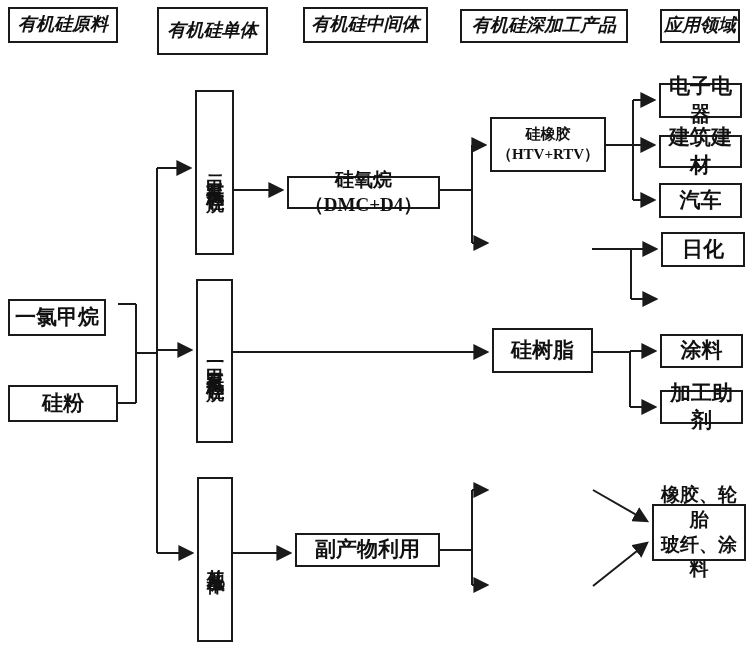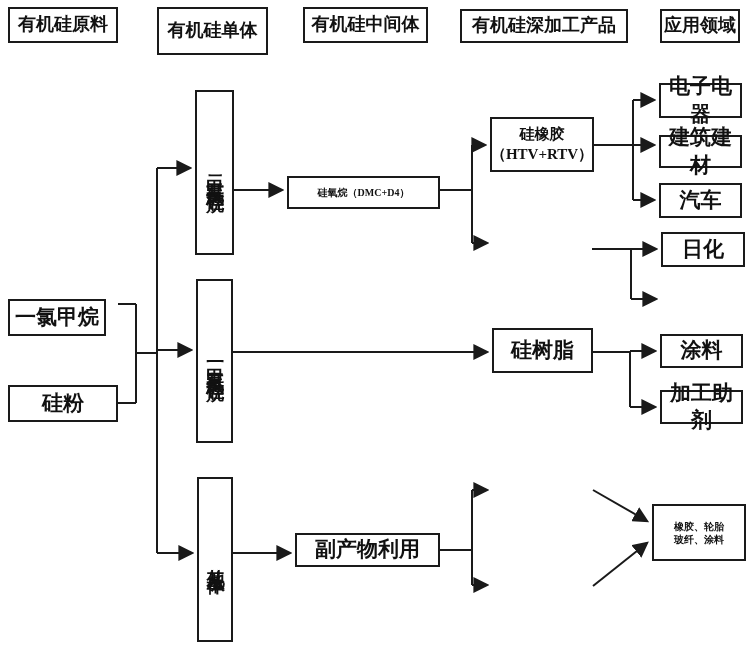--- a/index.html
+++ b/index.html
@@ -9,27 +9,27 @@
     color:#111;overflow:hidden;
   }
   .wires{position:absolute;left:0;top:0;width:751px;height:647px;}
   .box{
     position:absolute;box-sizing:border-box;
     border:2px solid #1a1a1a;background:#fff;
     display:flex;align-items:center;justify-content:center;
     text-align:center;font-weight:700;font-size:21px;line-height:1.3;
     white-space:pre-line;z-index:2;
   }
-  .hdr{font-size:18px;}
+  .hdr{font-size:18px;font-style:italic;}
   .vbox{
     writing-mode:vertical-rl;text-orientation:upright;
     letter-spacing:3px;font-size:18px;
   }
   .small{font-size:15px;}
-  .mid{font-size:10px;}
+  .mid{font-size:19px;}
 </style>
 </head>
 <body>
 
 <div class="canvas">
 
   <svg class="wires" viewBox="0 0 751 647" xmlns="http://www.w3.org/2000/svg">
     <defs>
       <marker id="arrow" viewBox="0 0 10 10" refX="8.5" refY="5" markerWidth="8" markerHeight="8" orient="auto-start-reverse">
         <path d="M0,0 L10,5 L0,10 z" fill="#1a1a1a"></path>
@@ -83,21 +83,21 @@
   <div class="box" style="left:8px;top:299px;width:98px;height:37px">一氯甲烷</div>
   <div class="box" style="left:8px;top:385px;width:110px;height:37px">硅粉</div>
 
   <div class="box vbox" style="left:195px;top:90px;width:39px;height:165px">二甲基二氯硅烷</div>
   <div class="box vbox" style="left:196px;top:279px;width:37px;height:164px">一甲基三氯硅烷</div>
   <div class="box vbox" style="left:197px;top:477px;width:36px;height:165px">其他单体</div>
 
   <div class="box mid" style="left:287px;top:176px;width:153px;height:33px">硅氧烷（DMC+D4）</div>
   <div class="box" style="left:295px;top:533px;width:145px;height:34px">副产物利用</div>
 
-  <div class="box small" style="left:490px;top:117px;width:104px;height:55px">硅橡胶
+  <div class="box small" style="left:490px;top:117px;width:116px;height:55px">硅橡胶
 （HTV+RTV）</div>
   <div class="box" style="left:492px;top:328px;width:101px;height:45px">硅树脂</div>
 
   <div class="box" style="left:659px;top:83px;width:83px;height:35px">电子电器</div>
   <div class="box" style="left:659px;top:135px;width:83px;height:33px">建筑建材</div>
   <div class="box" style="left:659px;top:183px;width:83px;height:35px">汽车</div>
   <div class="box" style="left:661px;top:232px;width:84px;height:35px">日化</div>
   <div class="box" style="left:660px;top:334px;width:83px;height:34px">涂料</div>
   <div class="box" style="left:660px;top:390px;width:83px;height:34px">加工助剂</div>
   <div class="box mid" style="left:652px;top:504px;width:94px;height:57px">橡胶、轮胎

